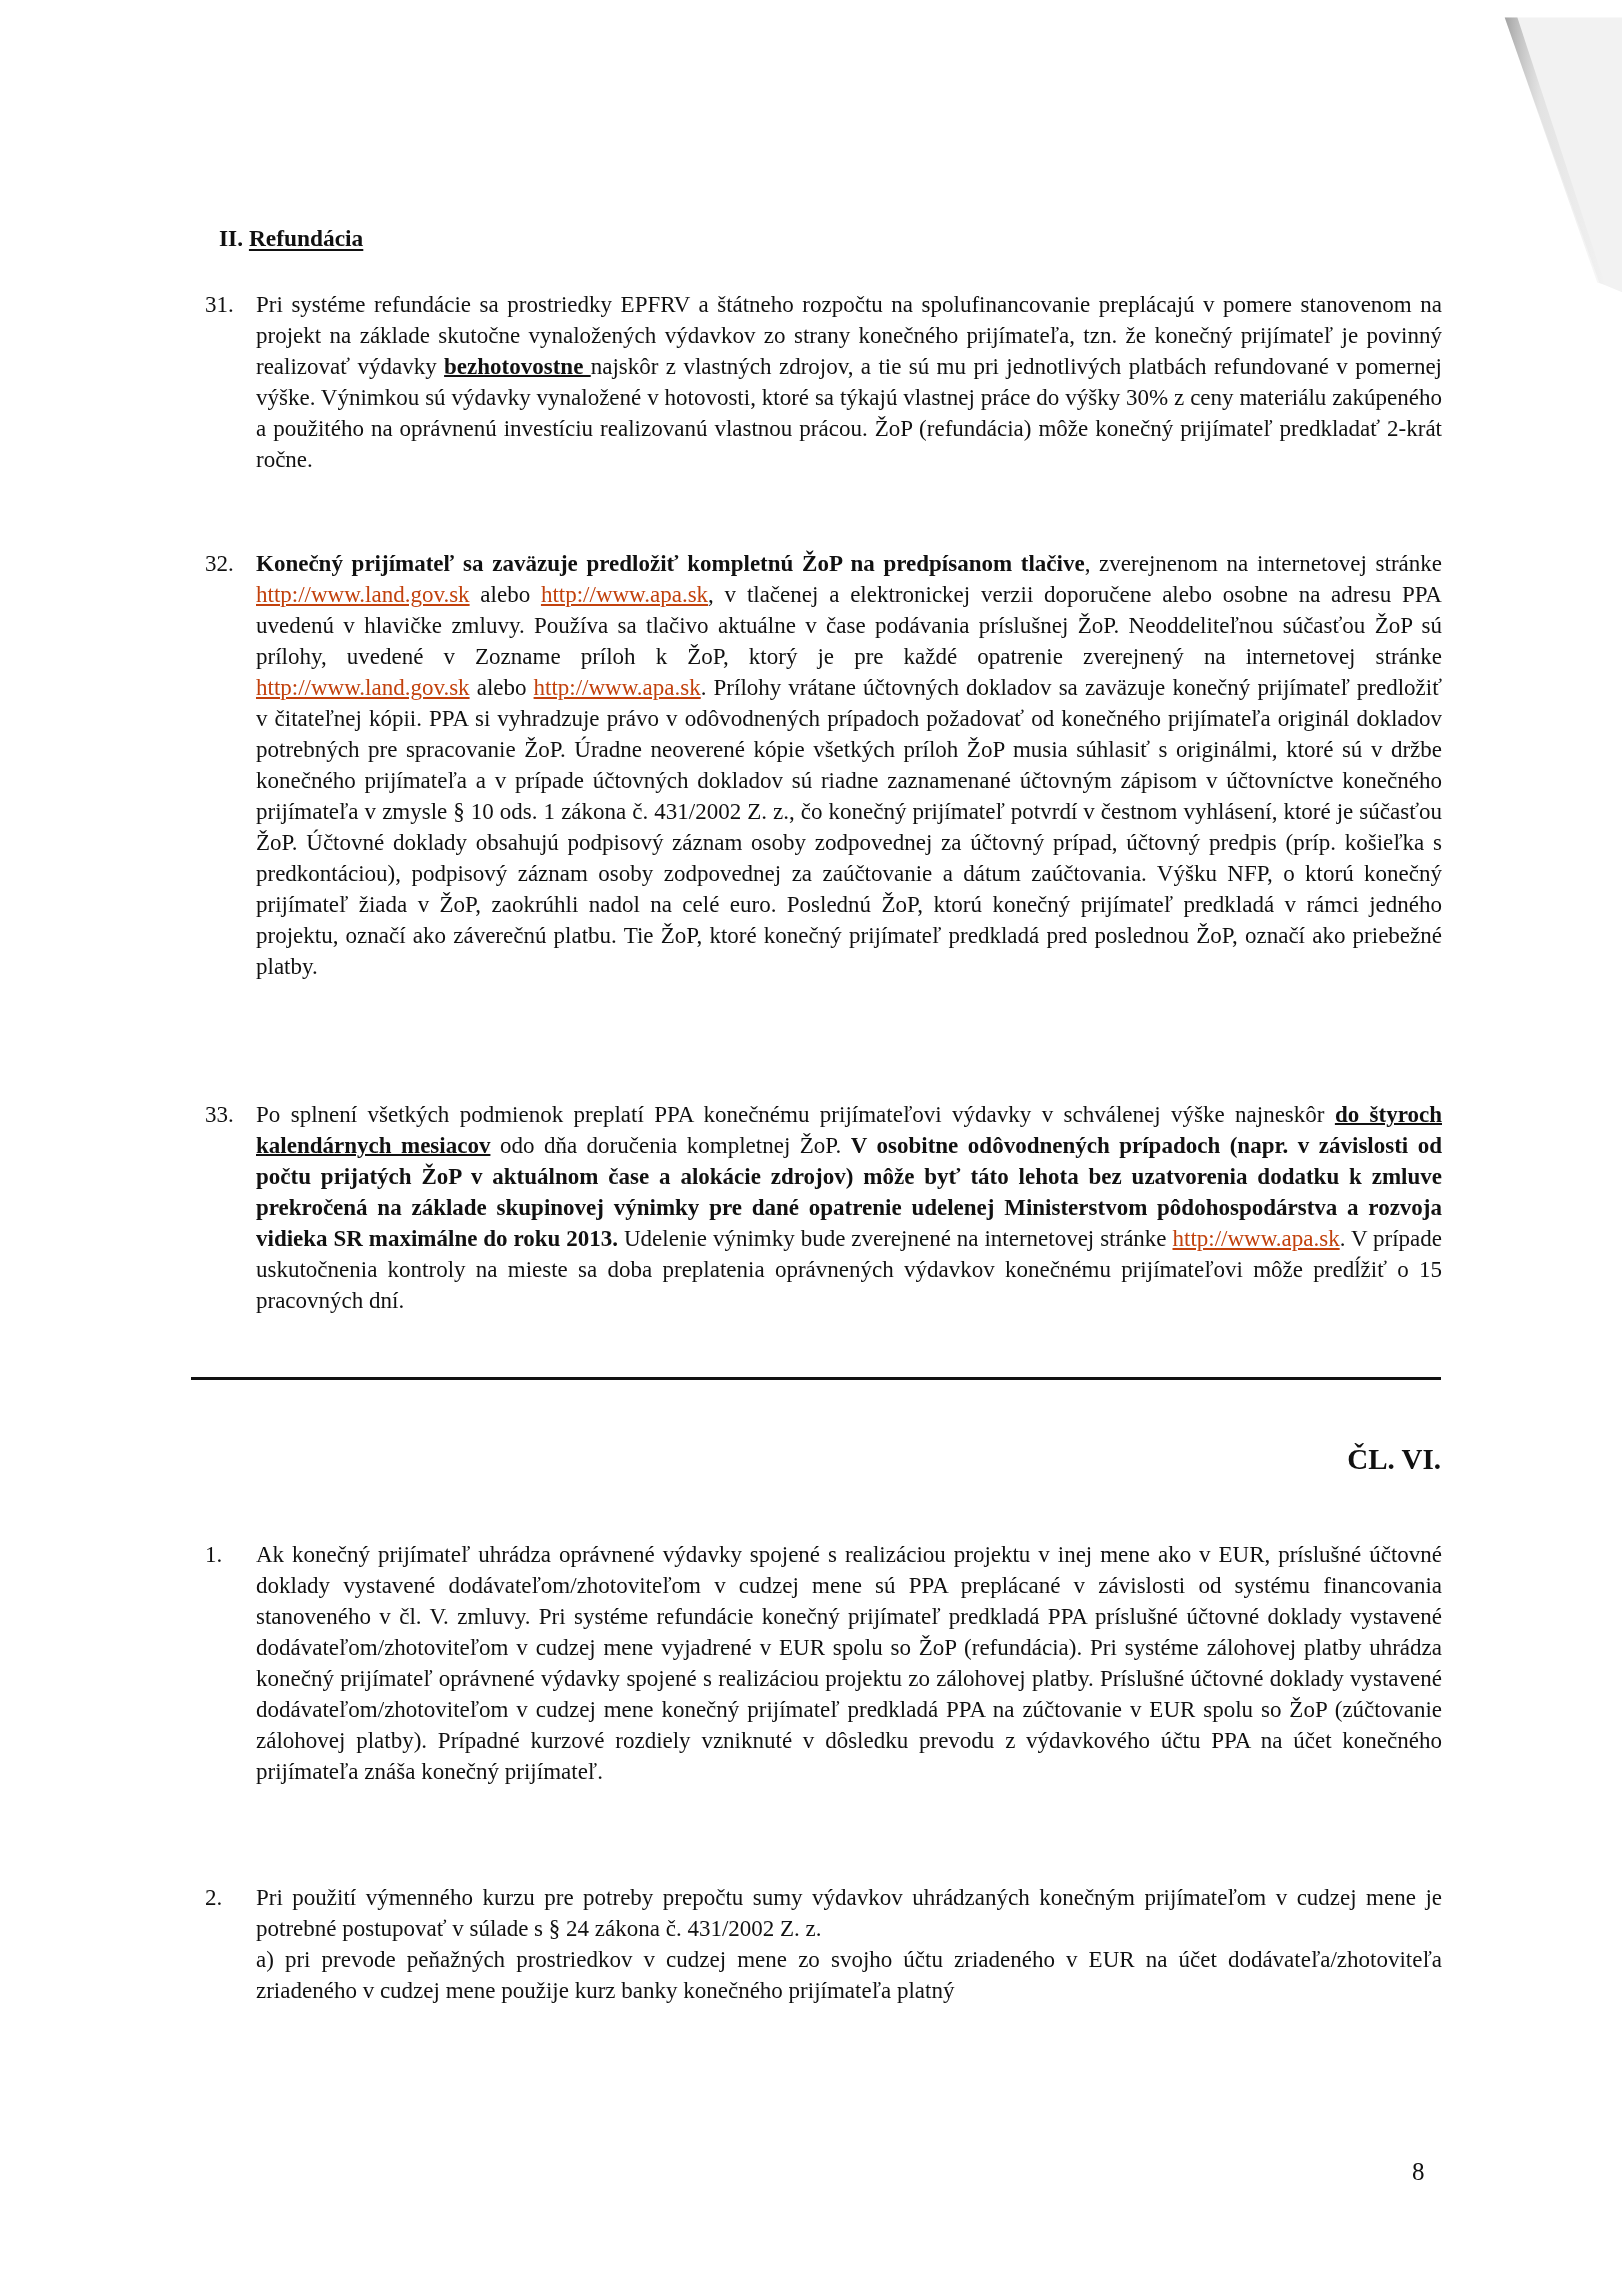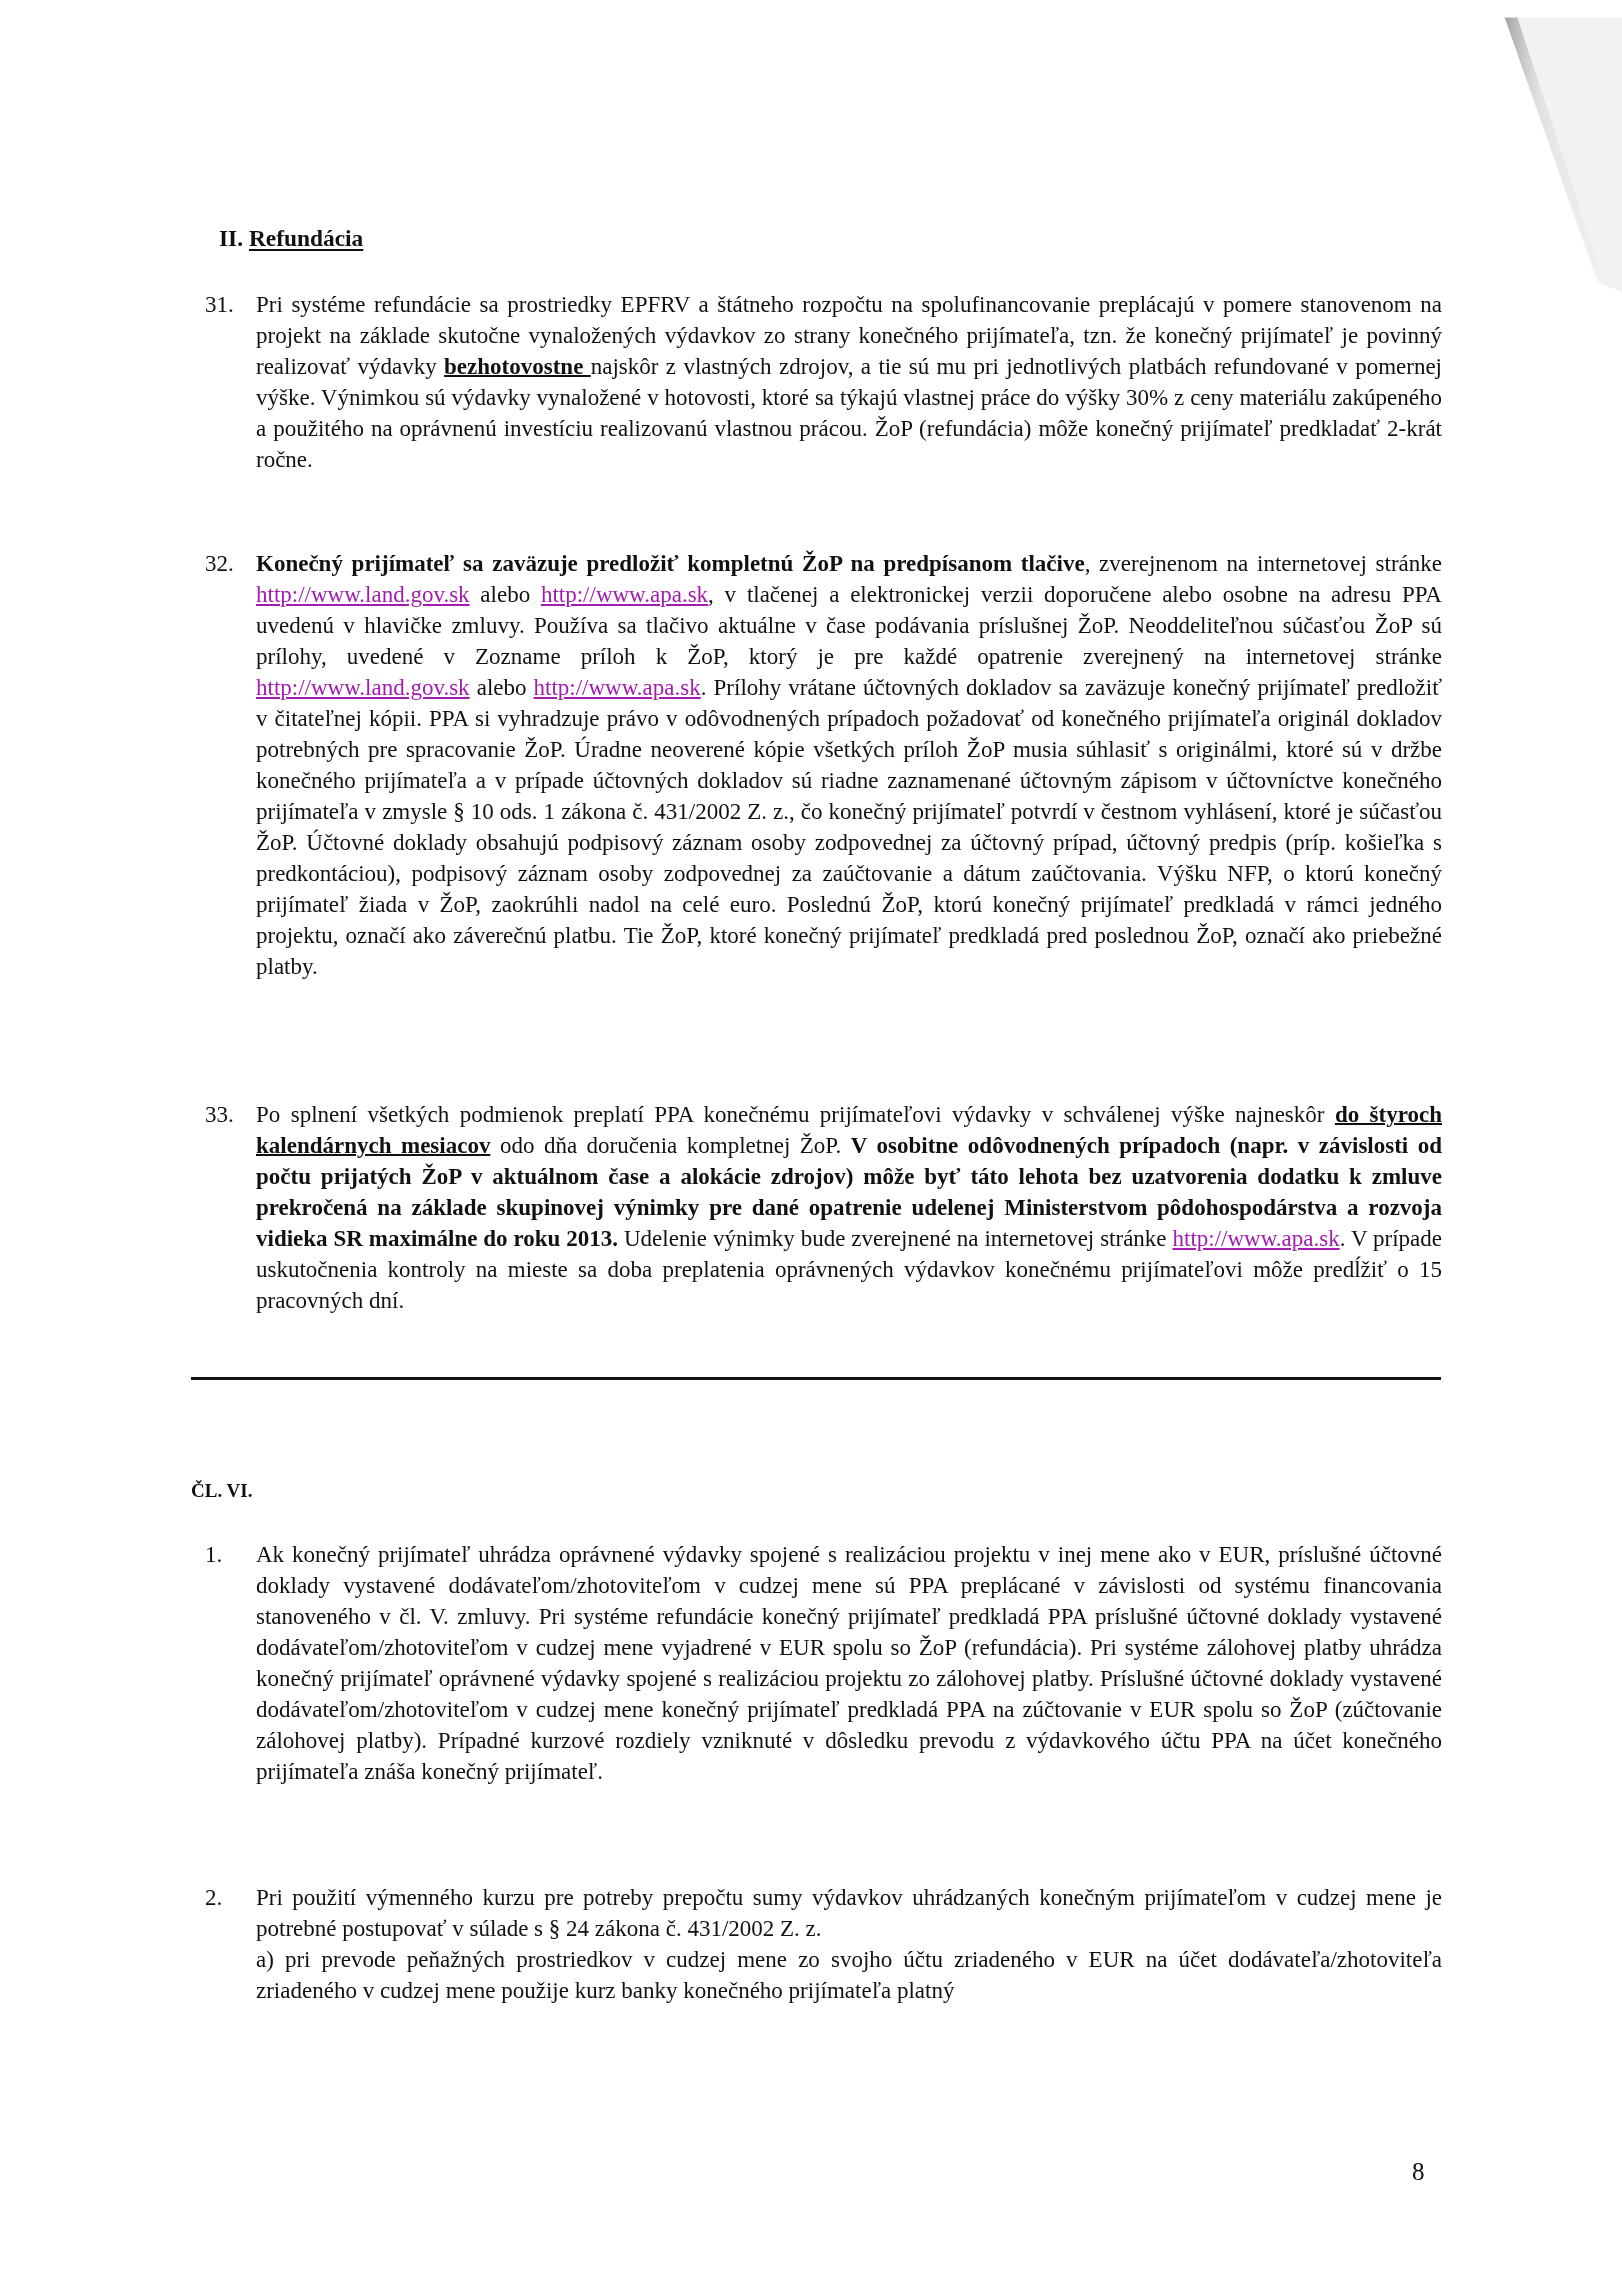--- a/index.html
+++ b/index.html
@@ -22,27 +22,27 @@
     font-size: 23px; line-height: 31px;
   }
   .item .num {
     position: absolute; left: 0; top: 0; width: 88px;
   }
   .item .body {
     margin-left: 51px; text-align: justify; text-align-last: left;
   }
   .item .body b { font-weight: bold; }
   .item .body .ulb { text-decoration: underline; font-weight: bold; text-decoration-thickness: 2px; }
-  .item .body a { color: #a21caf; text-decoration: underline; }
+  .item .body a { color: #c2410c; text-decoration: underline; }
   .rule {
     position: absolute; left: 191px; top: 1377px; width: 1250px; height: 2.9px; background: #111111;
   }
   .article-heading {
     position: absolute; left: 191px; width: 1250px; top: 1443px;
-    text-align: left; font-weight: bold; font-size: 19px; line-height: 32px; margin-top: 32px;
+    text-align: right; font-weight: bold; font-size: 29px; line-height: 32px;
   }
   .page-number {
     position: absolute; left: 1412px; top: 2157px; font-size: 25px; line-height: 29px;
   }
 </style>
 </head>
 <body>
 
 <svg class="fold" viewBox="0 0 1664 320" width="1623" height="312">
   <defs>

